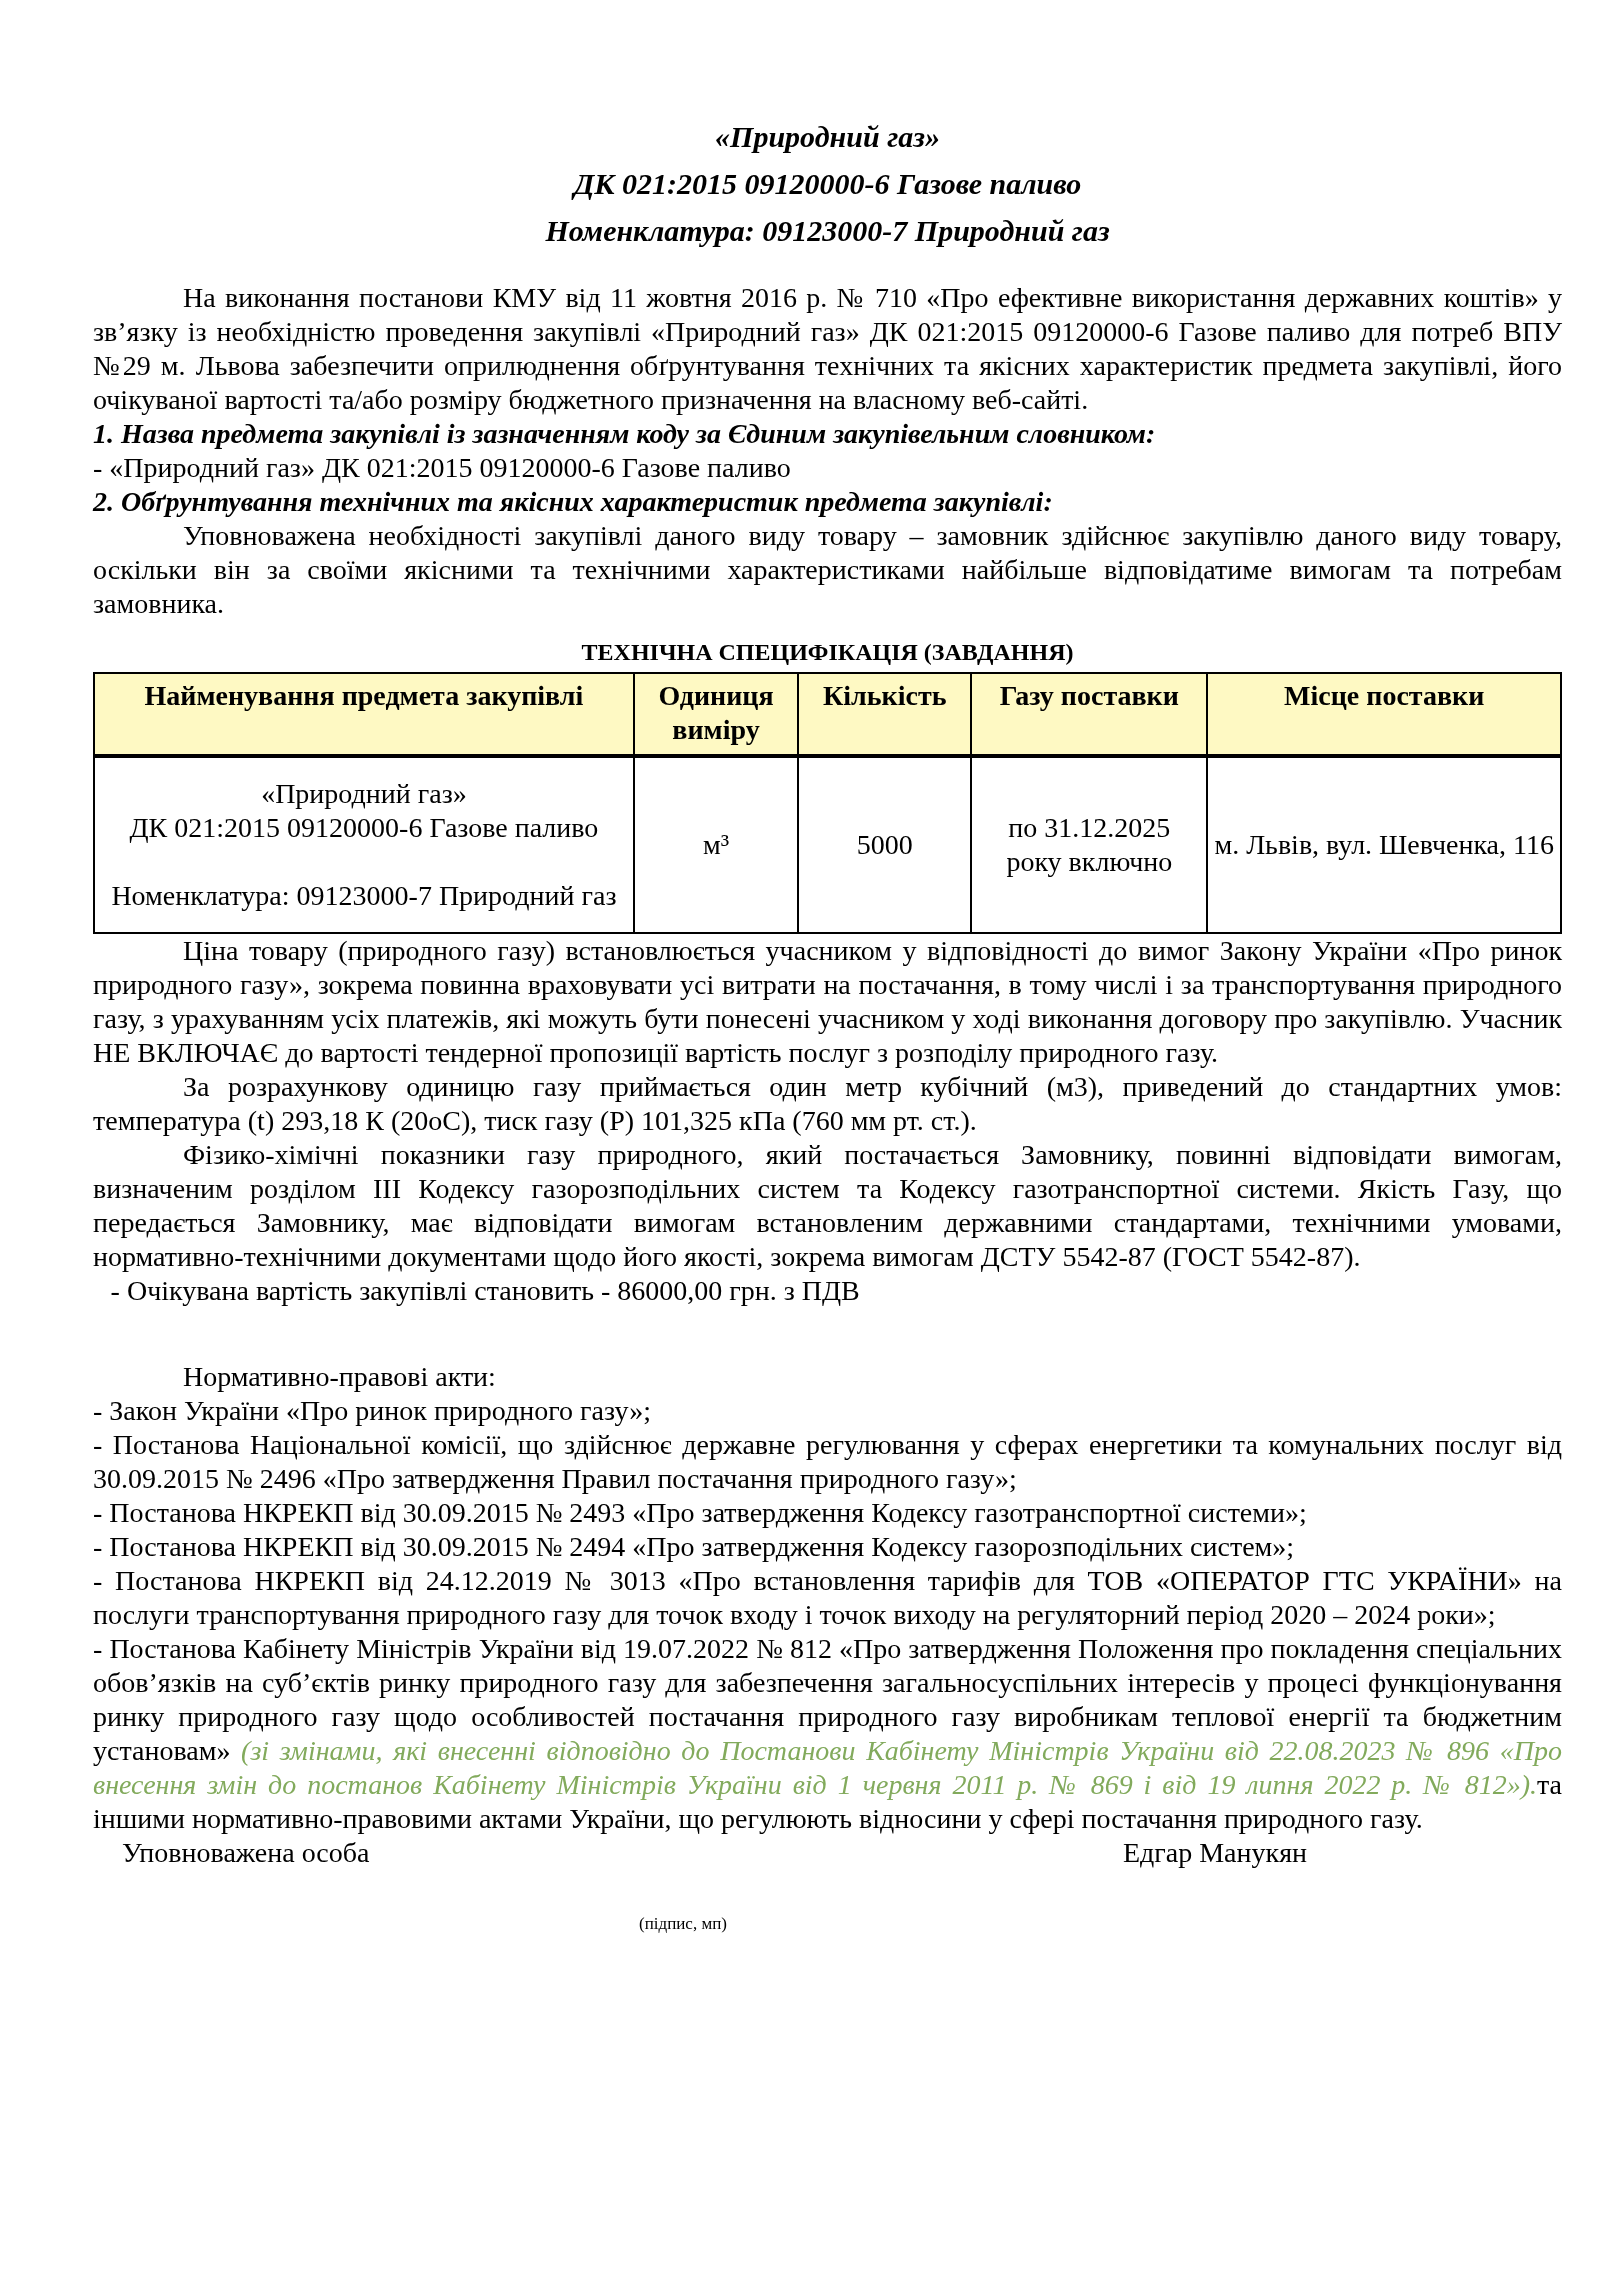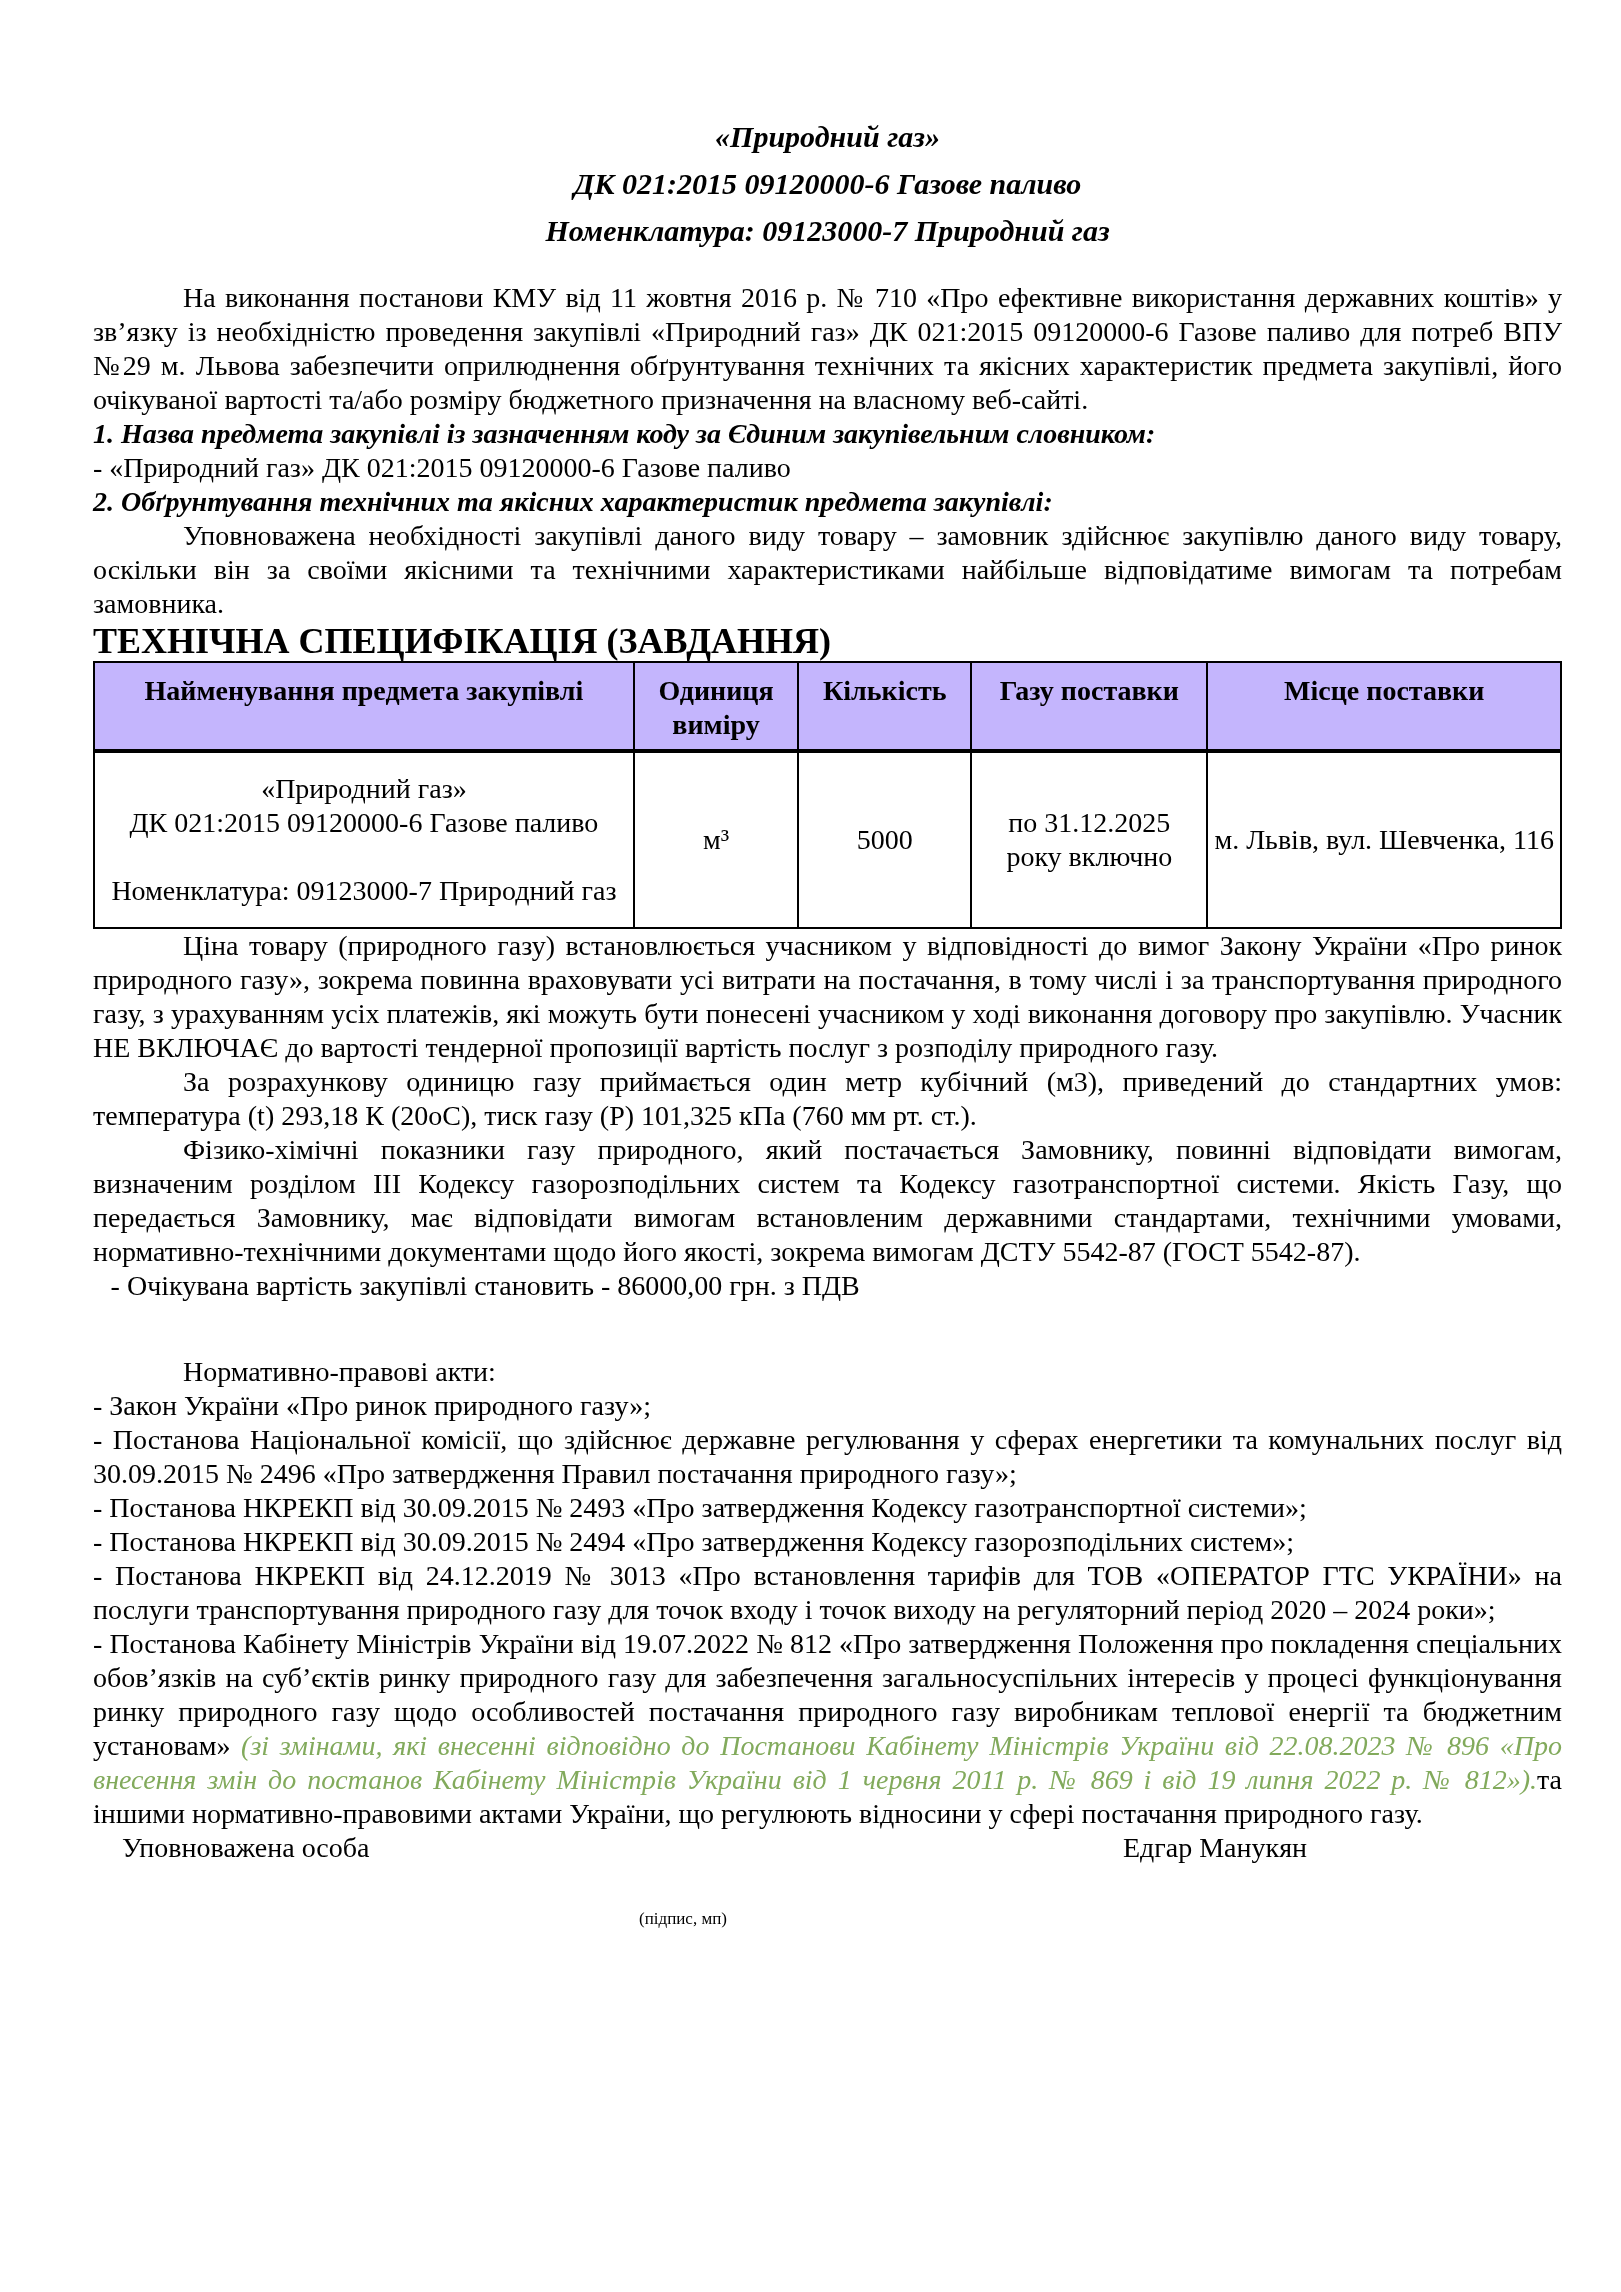--- a/index.html
+++ b/index.html
@@ -28,42 +28,42 @@
     text-indent: 90px;
   }
   .heading {
     font-weight: bold;
     font-style: italic;
     text-align: justify;
   }
   .plain-line { text-align: justify; }
   .indent-sm { padding-left: 17.6px; }
   .spec-title {
-    text-align: left;
+    text-align: center;
     font-weight: bold;
-    font-size: 36px;
+    font-size: 24px;
     line-height: 39px;
-    margin-top: 1px;
+    margin-top: 12px;
   }
   table.spec {
     width: 100%;
     border-collapse: collapse;
     border: 2.9px solid #000;
   }
   table.spec th, table.spec td {
     border: 2px solid #000;
     padding: 2px 5.9px;
   }
   table.spec th {
-    background: #c4b5fd;
+    background: #fef9c3;
     font-weight: bold;
     vertical-align: top;
     text-align: center;
     border-bottom: 4.9px solid #000;
-    padding-top: 11px;
+    padding-top: 5px;
     padding-bottom: 7.8px;
   }
   table.spec td {
     text-align: center;
     vertical-align: middle;
     height: 170px;
   }
   .cell-line { min-height: 34px; }
   .norm-label { text-indent: 90px; margin-top: 52px; }
   .norm-item { text-align: justify; }

